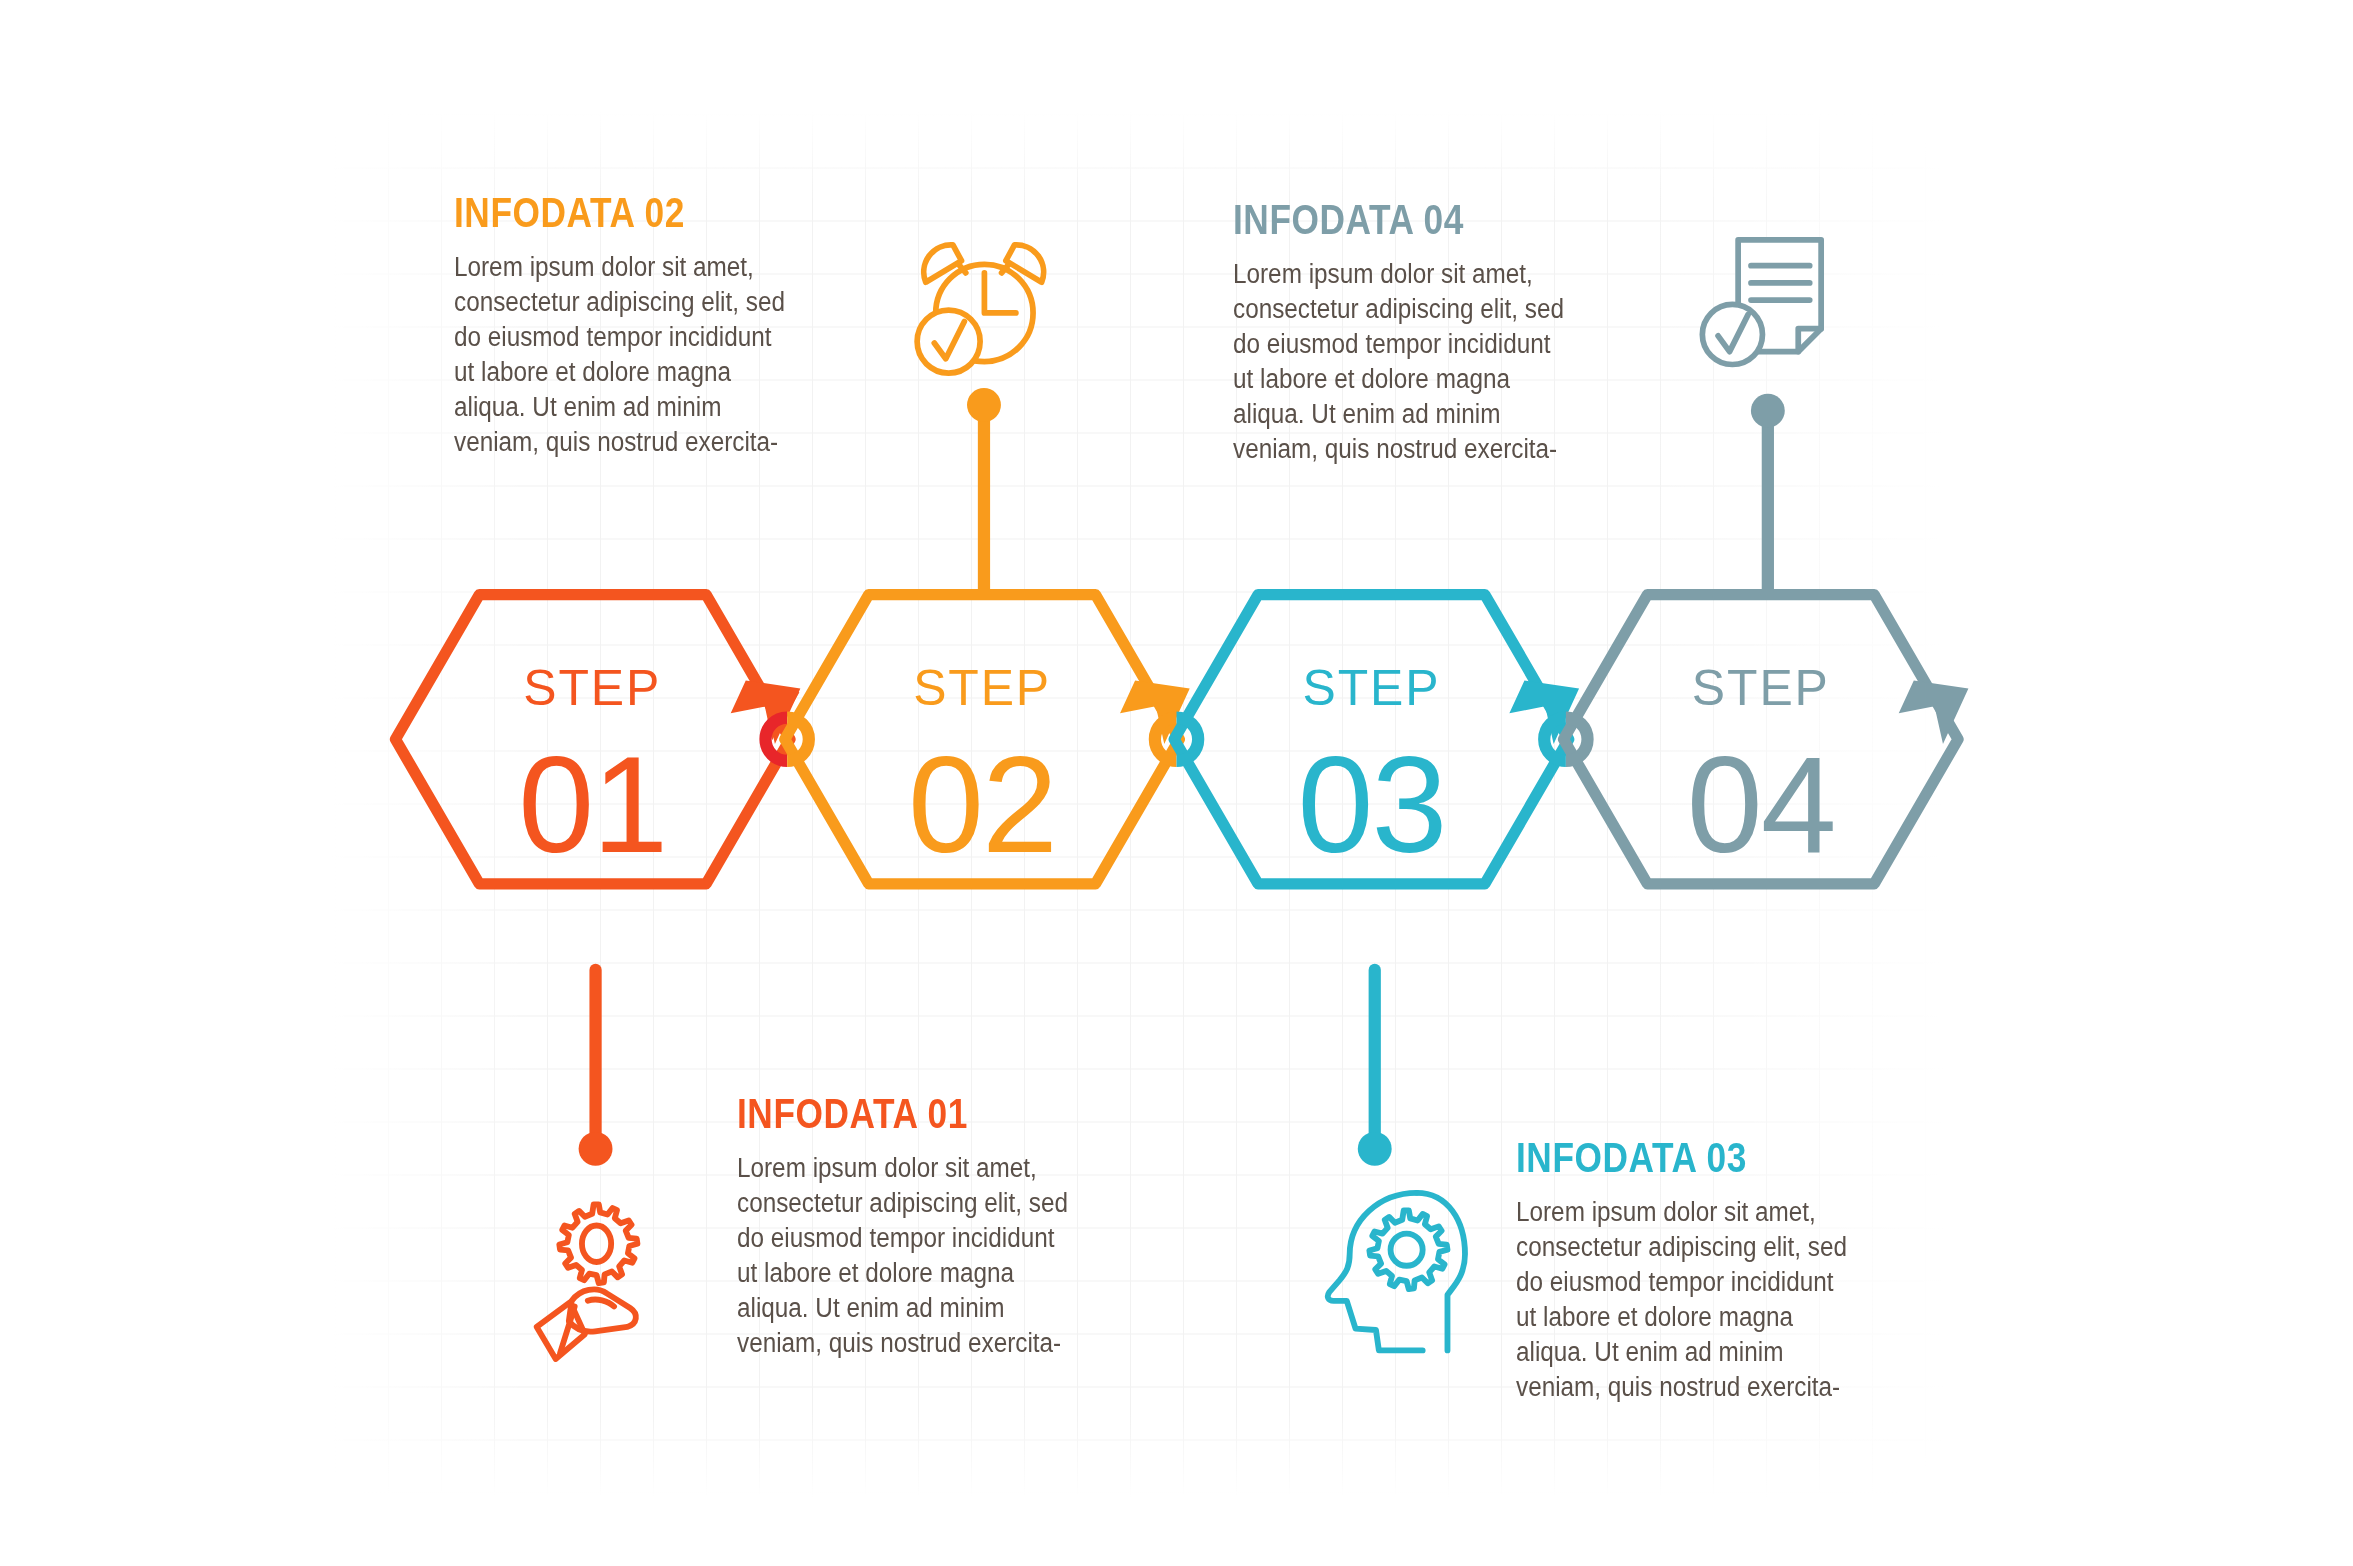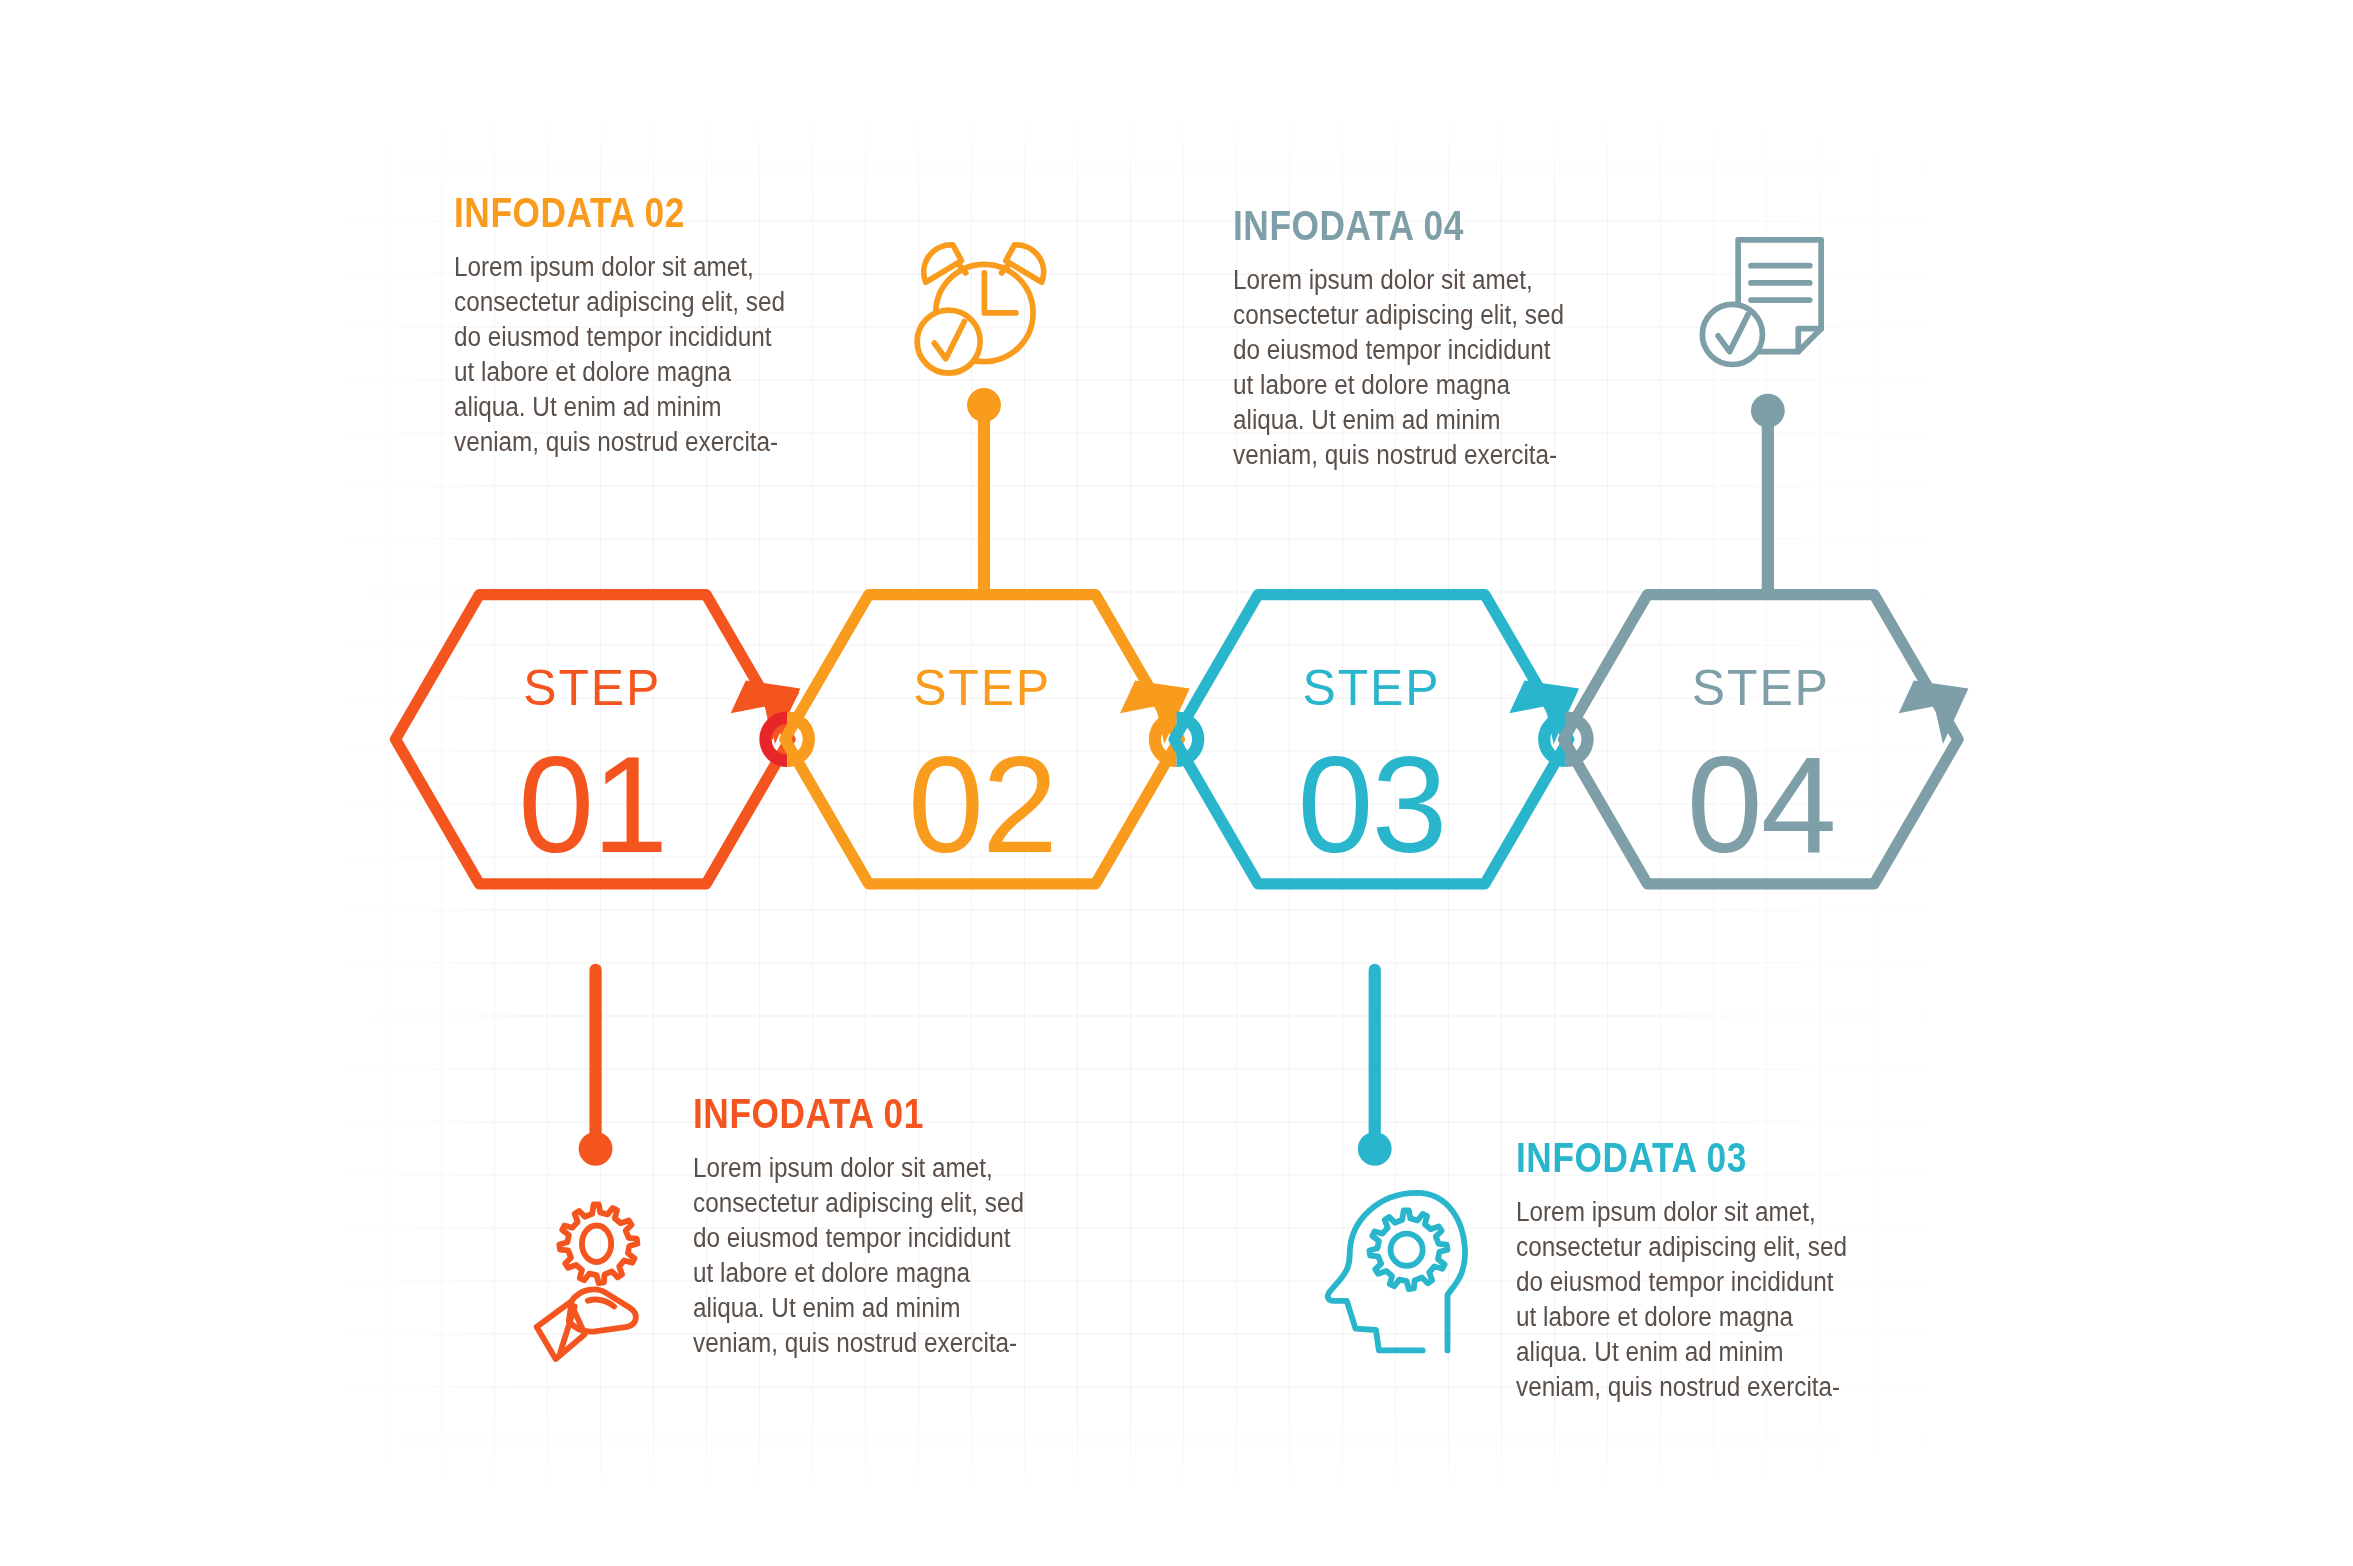--- a/index.html
+++ b/index.html
@@ -252,33 +252,33 @@
     <p class="info-body" style="color: rgb(90, 80, 73);">
       <span>Lorem ipsum dolor sit amet,</span>
       <span>consectetur adipiscing elit, sed</span>
       <span>do eiusmod tempor incididunt</span>
       <span>ut labore et dolore magna</span>
       <span>aliqua. Ut enim ad minim</span>
       <span>veniam, quis nostrud exercita-</span>
     </p>
   </div>
 
-  <div class="info-block" style="left:1233px; top:204px; width:414px;">
+  <div class="info-block" style="left:1233px; top:198px; width:414px;">
     <h2 class="info-title t-slate" style="color: rgb(126, 158, 168);">INFODATA 04</h2>
     <p class="info-body" style="color: rgb(90, 80, 73);">
       <span>Lorem ipsum dolor sit amet,</span>
       <span>consectetur adipiscing elit, sed</span>
       <span>do eiusmod tempor incididunt</span>
       <span>ut labore et dolore magna</span>
       <span>aliqua. Ut enim ad minim</span>
       <span>veniam, quis nostrud exercita-</span>
     </p>
   </div>
 
-  <div class="info-block" style="left:693px; top:1092px; width:414px;">
+  <div class="info-block" style="left:737px; top:1092px; width:414px;">
     <h2 class="info-title t-orange" style="color: rgb(244, 85, 31);">INFODATA 01</h2>
     <p class="info-body" style="color: rgb(90, 80, 73);">
       <span>Lorem ipsum dolor sit amet,</span>
       <span>consectetur adipiscing elit, sed</span>
       <span>do eiusmod tempor incididunt</span>
       <span>ut labore et dolore magna</span>
       <span>aliqua. Ut enim ad minim</span>
       <span>veniam, quis nostrud exercita-</span>
     </p>
   </div>

